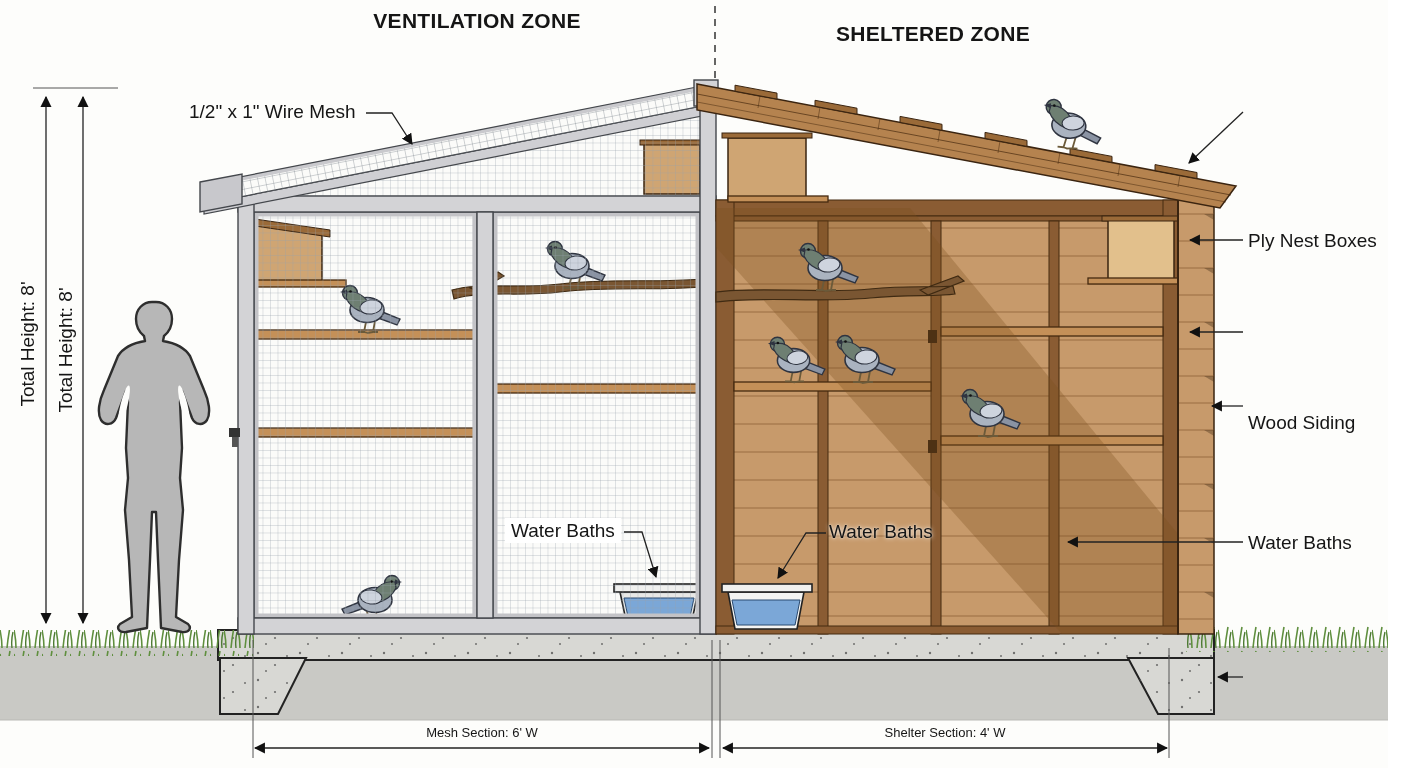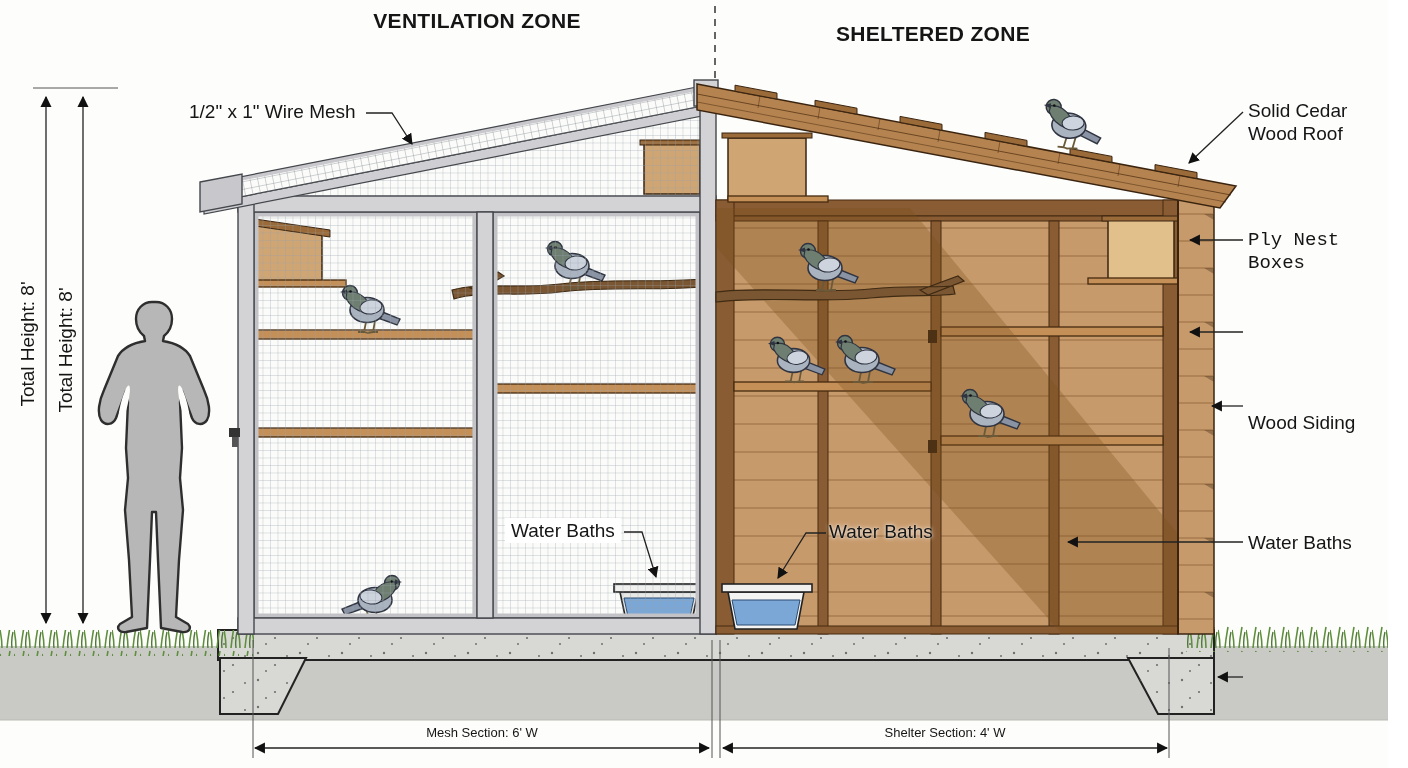--- a/index.html
+++ b/index.html
@@ -251,23 +251,21 @@
     <polyline class="dim" points="1243,677 1218,677" marker-end="url(#arr)"></polyline>
     <polyline class="dim" points="624,532 642,532 656,577" marker-end="url(#arr)"></polyline>
     <polyline class="dim" points="826,533 806,533 778,578" marker-end="url(#arr)"></polyline>
   </g>
 </svg>
 
   <div class="hdr" style="left:477px;">VENTILATION ZONE</div>
   <div class="hdr" style="left:933px;margin-top:13px;">SHELTERED ZONE</div>
 
   <div class="lbl" style="left:189px;top:100px;">1/2" x 1" Wire Mesh</div>
-  <div class="lbl" style="left:1248px;top:99px;">Solid Cedar
-Wood Roof</div>
-  <div class="lbl" style="left:1248px;top:229px;font-family:Liberation Mono, monospace;">Ply Nest Boxes</div>
+  <div class="lbl" style="left:1248px;top:229px;">Ply Nest Boxes</div>
   <div class="lbl" style="left:1248px;top:411px;">Wood Siding</div>
   <div class="lbl" style="left:1248px;top:531px;">Water Baths</div>
 
   <div class="lbl boxed" style="left:505px;top:518px;">Water Baths</div>
   <div class="lbl halo" style="left:829px;top:520px;">Water Baths</div>
 
   <div class="vlabel" style="left:28px;top:344px;">Total Height: 8'</div>
   <div class="vlabel" style="left:66px;top:350px;">Total Height: 8'</div>
 
   <div class="dimlbl" style="left:482px;">Mesh Section: 6' W</div>

